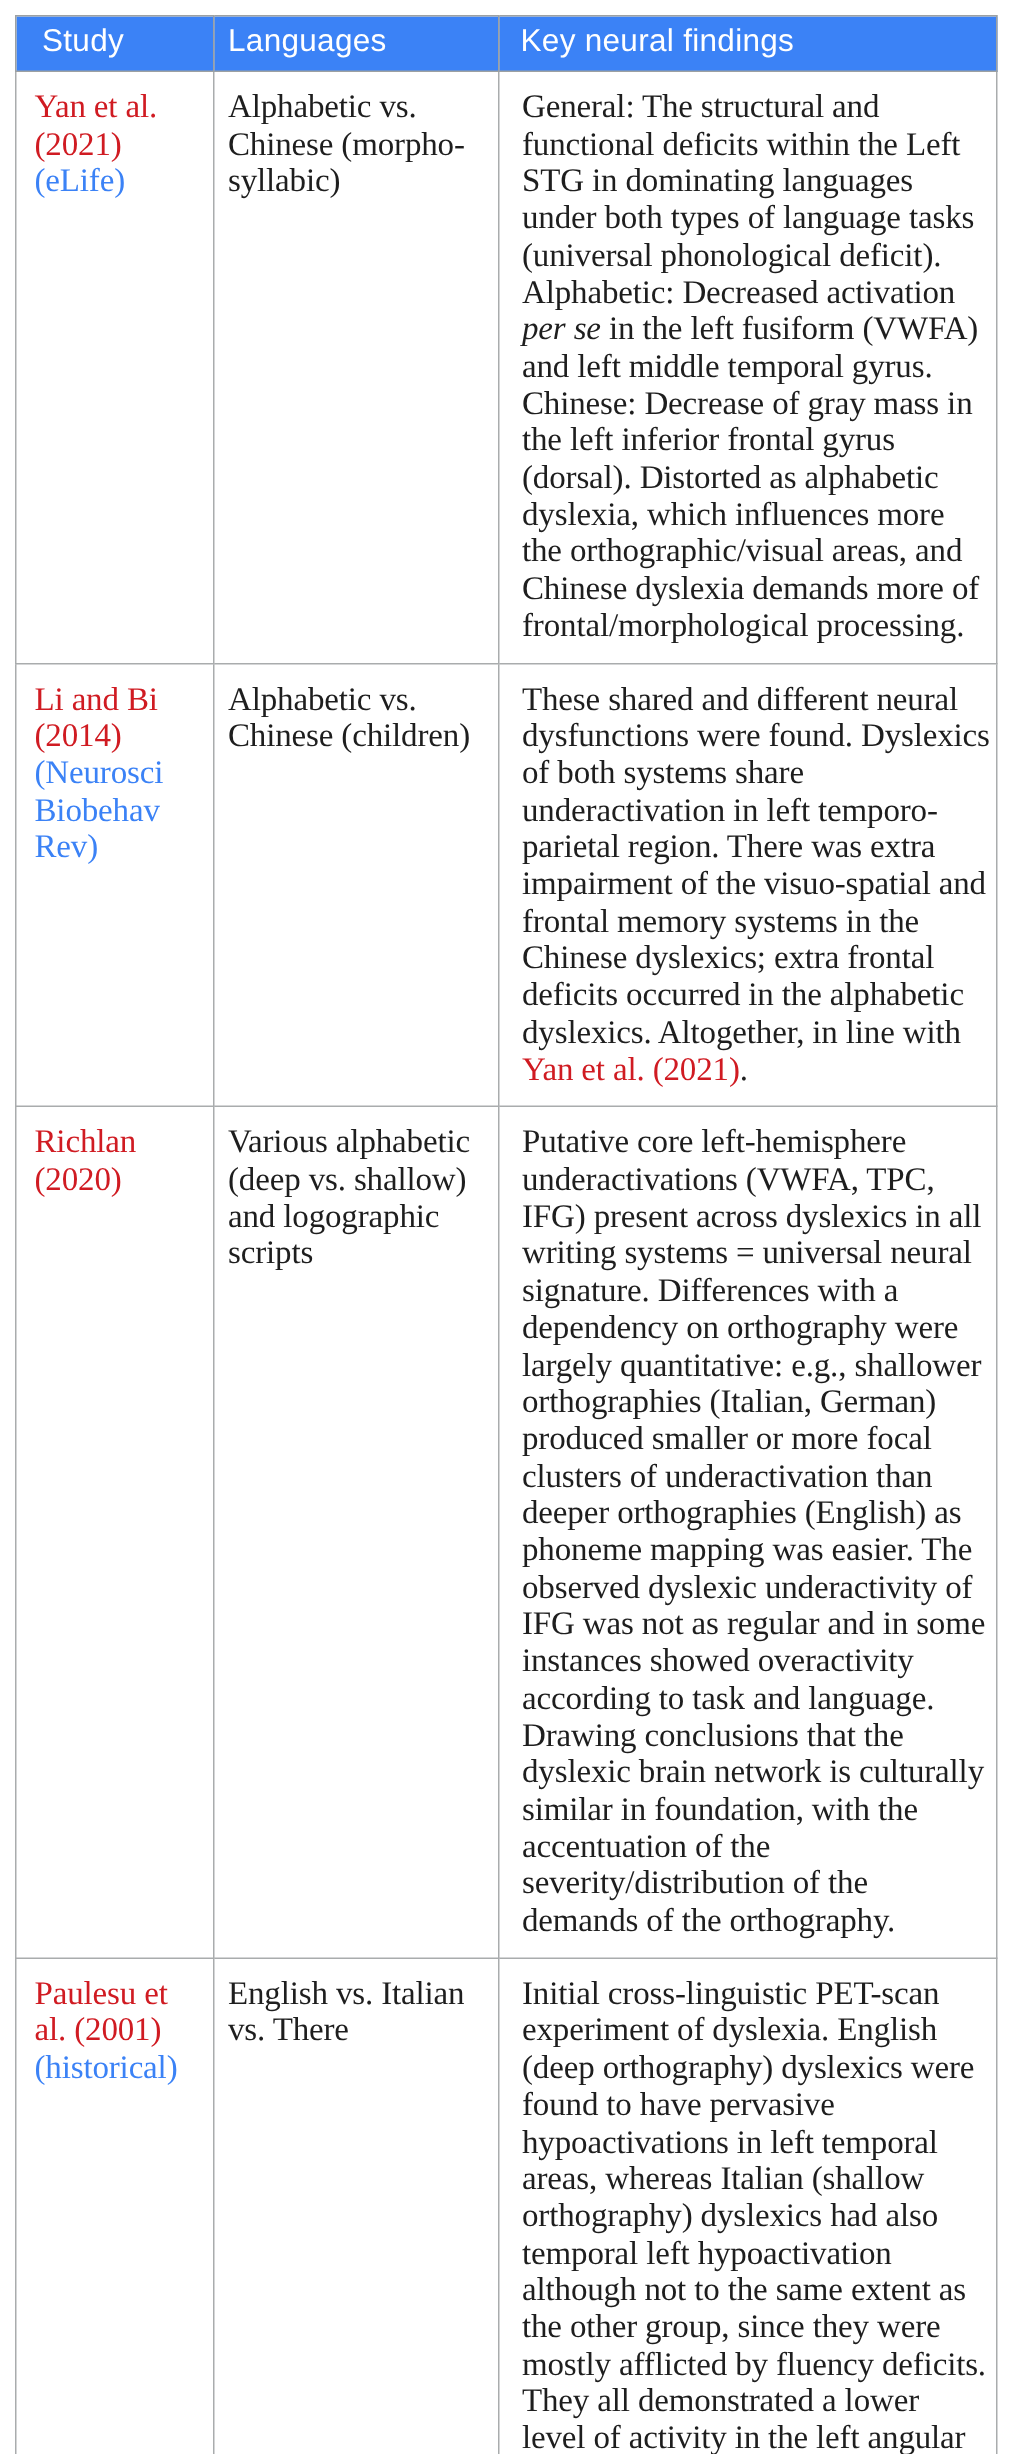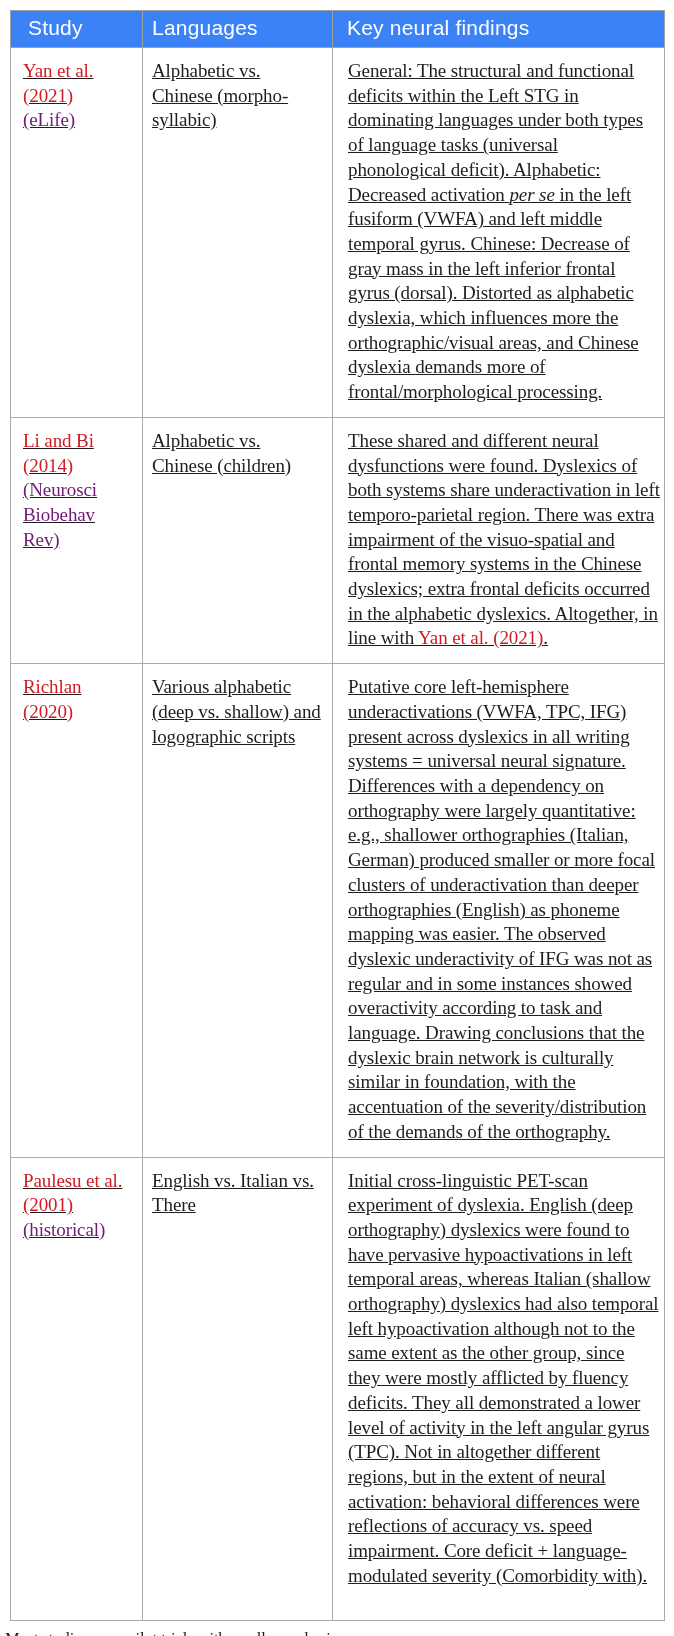--- a/index.html
+++ b/index.html
@@ -36,37 +36,36 @@
     letter-spacing: 0.2px;
     height: 37px;
     vertical-align: middle;
     border-color: #9da1a2;
     padding: 0 4px 2px 17px;
   }
   thead th.h2 { padding-left: 9px; }
   thead th.h3 { padding-left: 14px; }
 
   tbody td {
-    font-size: 19px;
+    font-size: 22px;
     line-height: 24.7px;
     letter-spacing: -0.1px;
     padding: 11px 8px 12px 12px;
-    text-decoration: underline;
   }
   td.col-lang { padding-left: 9px; }
   td.col-find { padding-left: 15px; padding-right: 4px; }
 
   
   tbody tr:nth-child(1) { height: 366px; }
   tbody tr:nth-child(2) { height: 239px; }
   tbody tr:nth-child(3) { height: 487px; }
   tbody tr:nth-child(4) { height: 463px; }
 
   .citation { color: #d01b22; cursor: pointer; }
-  .note { display: block; color: #701a75; }
+  .note { display: block; color: #3b82f6; }
   .seg-normal { font-style: normal; }
   .seg-italic { font-style: italic; }
   .seg-link { color: #d01b22; cursor: pointer; }
 
   .footnote {
     margin: 8px 0 0 -5px;
     font-size: 16.5px;
     letter-spacing: -0.1px;
     color: #1e1e1e;
   }

